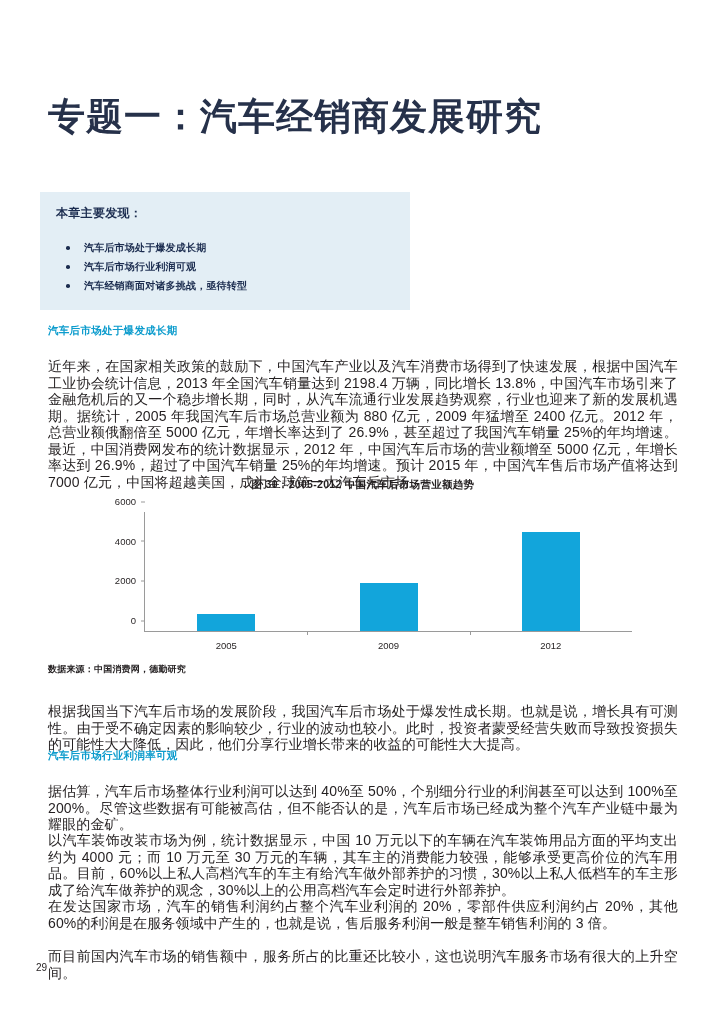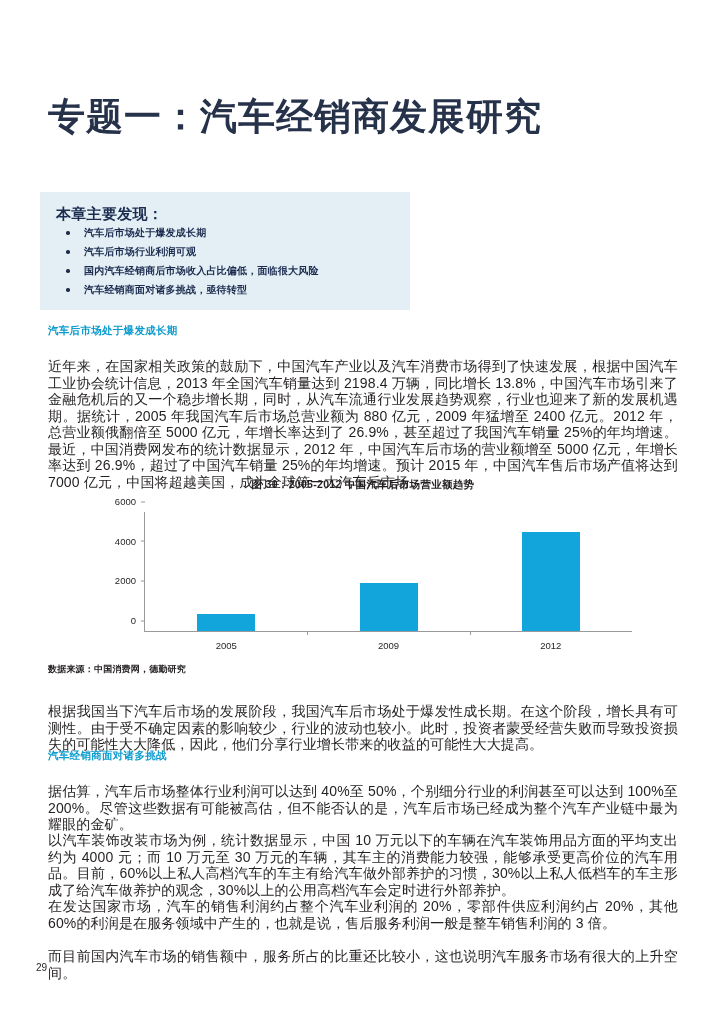--- a/index.html
+++ b/index.html
@@ -41,24 +41,24 @@
     position: absolute;
     left: 40px;
     top: 192px;
     width: 370px;
     height: 118px;
     background: #e3eef5;
     box-sizing: border-box;
     padding: 13px 16px 10px 16px;
   }
   .summary-heading {
-    font-size: 15px;
+    font-size: 12px;
     font-weight: bold;
     color: #1b2c4f;
-    margin: 0 0 3px 0;
+    margin: 0 0 20px 0;
     letter-spacing: .3px;
   }
   .summary-list {
     margin: 0;
     padding: 0;
     list-style: none;
   }
   .summary-list li {
     position: relative;
     font-size: 10px;
@@ -214,24 +214,20 @@
   <div class="summary-box">
     <div class="summary-heading">本章主要发现：</div>
     <ul class="summary-list">
       <li>
         <span class="bullet"></span>
         <span>汽车后市场处于爆发成长期</span>
       </li>
       <li>
         <span class="bullet"></span>
         <span>汽车后市场行业利润可观</span>
-      </li>
-      <li>
-        <span class="bullet"></span>
-        <span>国内汽车经销商后市场收入占比偏低，面临很大风险</span>
       </li>
       <li>
         <span class="bullet"></span>
         <span>汽车经销商面对诸多挑战，亟待转型</span>
       </li>
     </ul>
   </div>
 
   <div class="section-heading" style="top:324px;">汽车后市场处于爆发成长期</div>
   <p class="para" style="top:344px;">近年来，在国家相关政策的鼓励下，中国汽车产业以及汽车消费市场得到了快速发展，根据中国汽车工业协会统计信息，2013 年全国汽车销量达到 2198.4 万辆，同比增长 13.8%，中国汽车市场引来了金融危机后的又一个稳步增长期，同时，从汽车流通行业发展趋势观察，行业也迎来了新的发展机遇期。据统计，2005 年我国汽车后市场总营业额为 880 亿元，2009 年猛增至 2400 亿元。2012 年，总营业额俄翻倍至 5000 亿元，年增长率达到了 26.9%，甚至超过了我国汽车销量 25%的年均增速。最近，中国消费网发布的统计数据显示，2012 年，中国汽车后市场的营业额增至 5000 亿元，年增长率达到 26.9%，超过了中国汽车销量 25%的年均增速。预计 2015 年，中国汽车售后市场产值将达到 7000 亿元，中国将超越美国，成为全球第一大汽车后市场。</p>
@@ -274,23 +270,23 @@
             <div class="xlabel">2012</div>
           </div>
         </div>
 
       </div>
     </div>
   </div>
 
   <div class="chart-source">数据来源：中国消费网，德勤研究</div>
 
-  <p class="para" style="top:689px;">根据我国当下汽车后市场的发展阶段，我国汽车后市场处于爆发性成长期。在这个阶段，增长具有可测性。由于受不确定因素的影响较少，行业的波动也较小。此时，投资者蒙受经营失败而导致投资损失的可能性大大降低，因此，他们分享行业增长带来的收益的可能性大大提高。</p>
-
-  <div class="section-heading" style="top:749px;">汽车经销商面对诸多挑战</div>
+  <p class="para" style="top:689px;">根据我国当下汽车后市场的发展阶段，我国汽车后市场处于爆发性成长期。也就是说，增长具有可测性。由于受不确定因素的影响较少，行业的波动也较小。此时，投资者蒙受经营失败而导致投资损失的可能性大大降低，因此，他们分享行业增长带来的收益的可能性大大提高。</p>
+
+  <div class="section-heading" style="top:749px;">汽车后市场行业利润率可观</div>
   <p class="para" style="top:769px;">据估算，汽车后市场整体行业利润可以达到 40%至 50%，个别细分行业的利润甚至可以达到 100%至 200%。尽管这些数据有可能被高估，但不能否认的是，汽车后市场已经成为整个汽车产业链中最为耀眼的金矿。</p>
   <p class="para" style="top:818px;">以汽车装饰改装市场为例，统计数据显示，中国 10 万元以下的车辆在汽车装饰用品方面的平均支出约为 4000 元；而 10 万元至 30 万元的车辆，其车主的消费能力较强，能够承受更高价位的汽车用品。目前，60%以上私人高档汽车的车主有给汽车做外部养护的习惯，30%以上私人低档车的车主形成了给汽车做养护的观念，30%以上的公用高档汽车会定时进行外部养护。</p>
   <p class="para" style="top:884px;">在发达国家市场，汽车的销售利润约占整个汽车业利润的 20%，零部件供应利润约占 20%，其他 60%的利润是在服务领域中产生的，也就是说，售后服务利润一般是整车销售利润的 3 倍。</p>
   <p class="para" style="top:934px;">而目前国内汽车市场的销售额中，服务所占的比重还比较小，这也说明汽车服务市场有很大的上升空间。</p>
 
   <div class="page-number">29</div>
 
 </div>
 
 </body></html>

